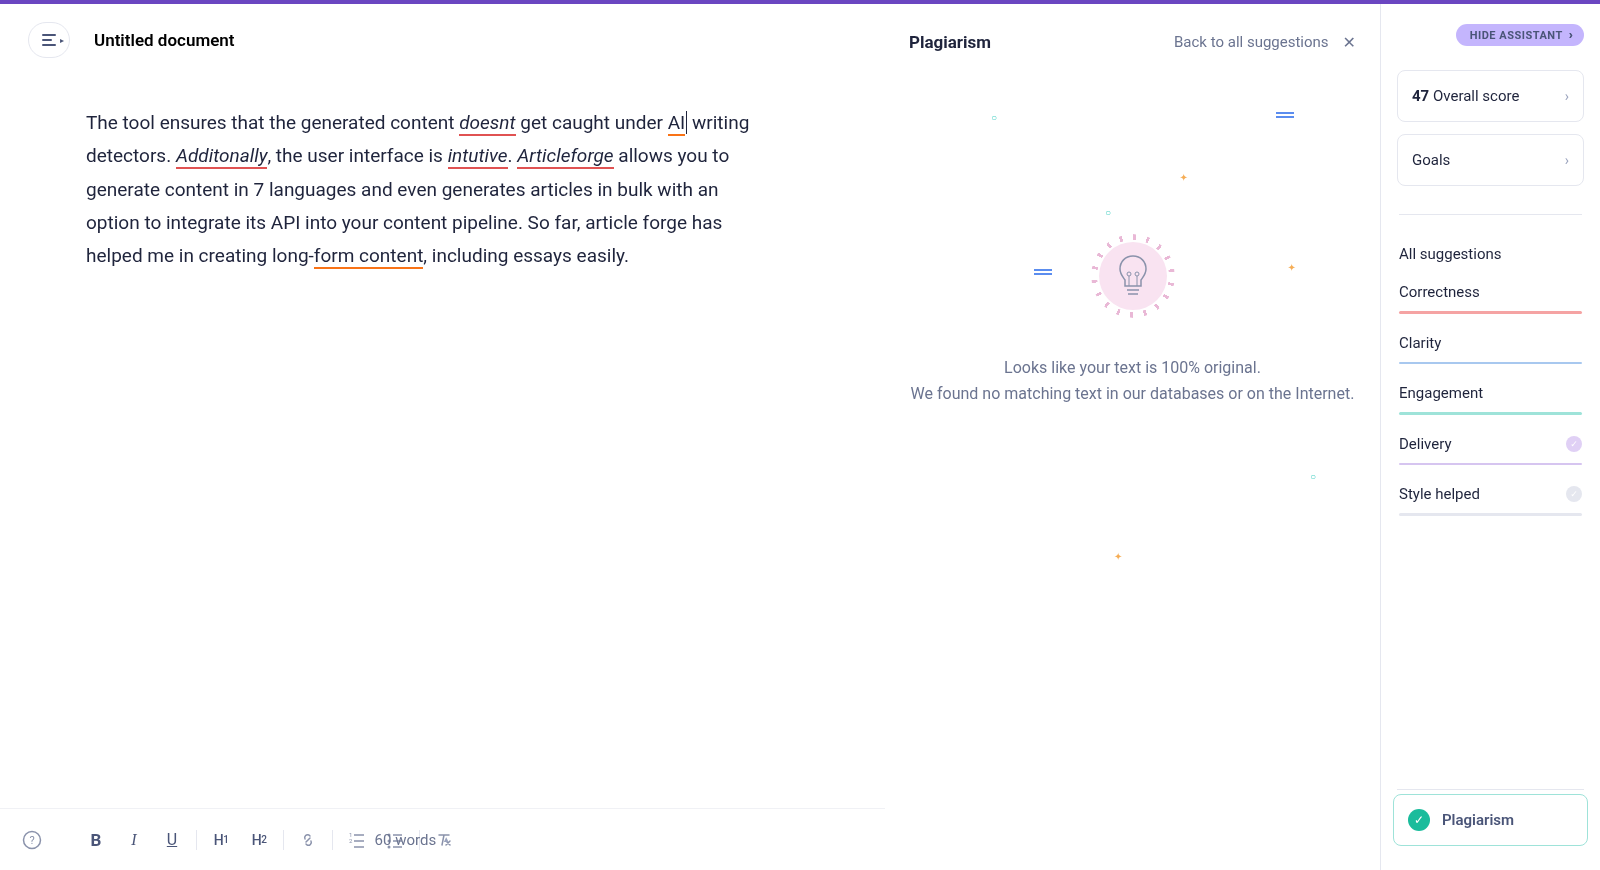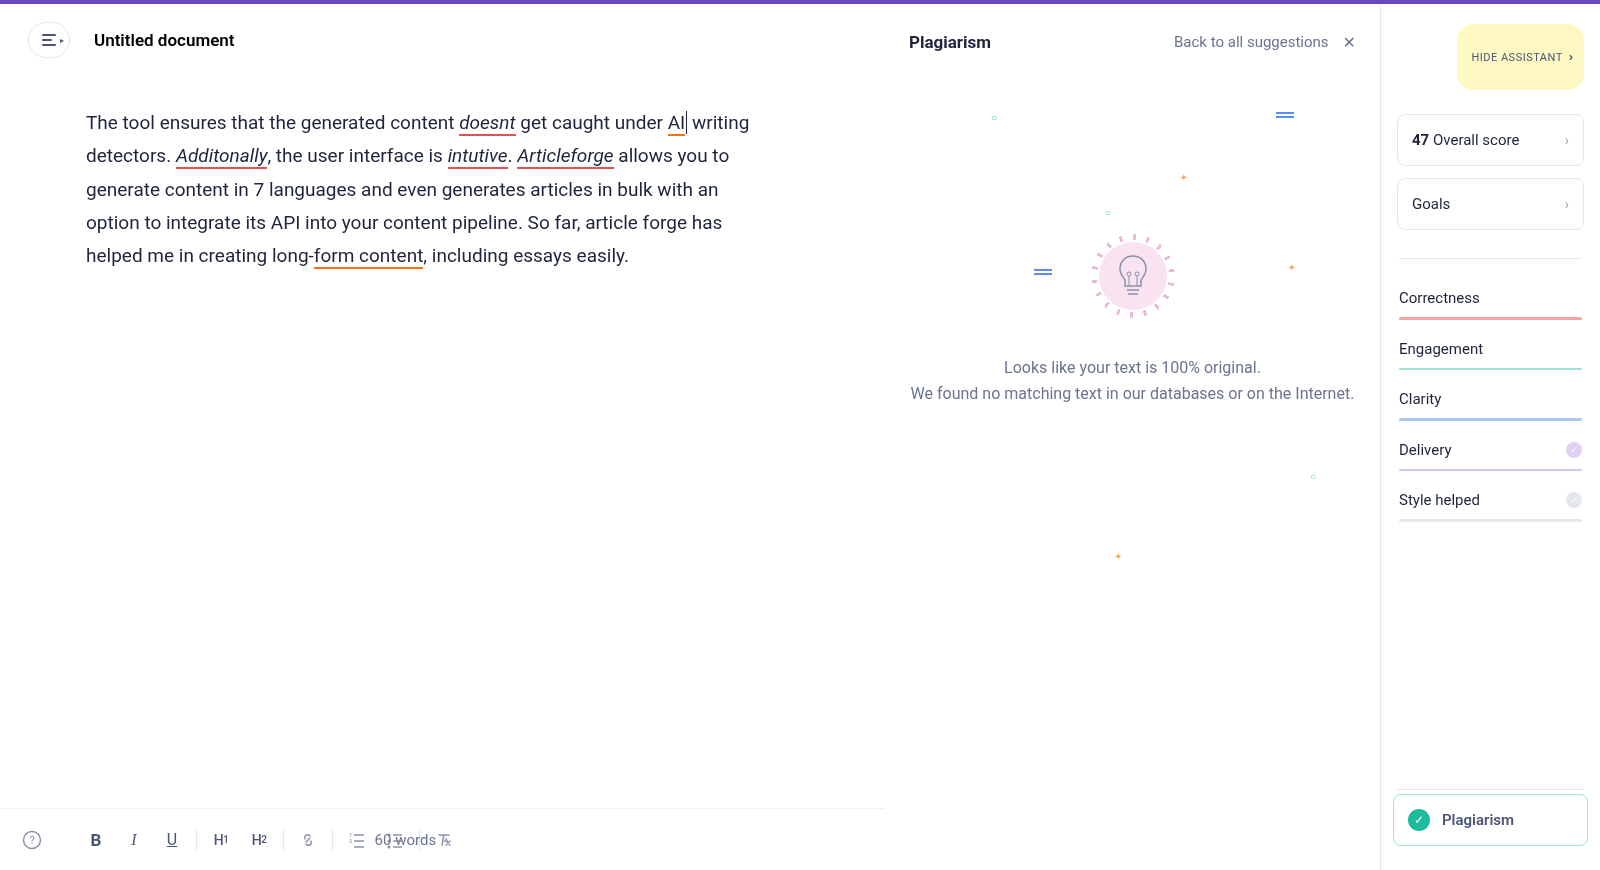--- a/index.html
+++ b/index.html
@@ -48,21 +48,21 @@
 .c5 { top: 180px; right: 60px; color: #f6ad55; }
 .c6 { top: 187px; left: 125px; color: #5b8def; }
 .c7 { bottom: -20px; right: 40px; color: #4fd1c5; }
 .c8 { bottom: -100px; left: 205px; color: #f6ad55; }
 .cline { width: 18px; height: 2px; background: #5b8def; box-shadow: 0 4px 0 #5b8def; }
 .bulb-wrap { width: 68px; height: 68px; border-radius: 50%; background: #f9e3f1; display: flex; align-items: center; justify-content: center; margin-top: 120px; margin-bottom: 45px; position: relative;}
 .bulb-wrap::before { content: ""; position: absolute; inset: -8px; border-radius: 50%; background: repeating-conic-gradient(from 0deg, #e9b8d6 0deg 4deg, transparent 4deg 20deg); -webkit-mask: radial-gradient(circle, transparent 60%, black 61%); mask: radial-gradient(circle, transparent 60%, black 61%);}
 .empty-text { color: #6b7490; font-size: 16px; line-height: 1.65; }
 
 .right-sidebar { width: 220px; border-left: 1px solid #e5e7ef; padding: 20px 16px; display: flex; flex-direction: column; position:relative;}
-.hide-assistant { align-self: flex-end; background: #fef9c3; border-radius: 16px; padding: 26px 14px; font-size: 11px; font-weight: 400; letter-spacing: 0.5px; color: #4a5578; display: flex; align-items: center; gap: 6px; cursor: pointer; margin-bottom: 24px;}
+.hide-assistant { align-self: flex-end; background: #c4b5fd; border-radius: 16px; padding: 4px 14px; font-size: 11px; font-weight: 700; letter-spacing: 0.5px; color: #4a5578; display: flex; align-items: center; gap: 6px; cursor: pointer; margin-bottom: 24px;}
 .hide-assistant .chev { font-size: 12px; letter-spacing: -3px; }
 .card { border: 1px solid #e5e7ef; border-radius: 8px; padding: 16px 14px; display: flex; align-items: center; justify-content: space-between; margin-bottom: 12px; cursor: pointer;}
 .card .label { font-size: 15px; color: #1f243c; }
 .card .score { font-weight: 700; }
 .card .chev-r { color: #9aa3bd; font-size: 14px; }
 .divider { height: 1px; background: #e5e7ef; margin: 16px 2px; }
 .cat-item { padding: 14px 2px 6px; cursor: pointer; }
 .cat-label { font-size: 15px; color: #1f243c; display: flex; align-items: center; justify-content: space-between;}
 .cat-bar { height: 2.5px; margin-top: 10px; border-radius: 2px; }
 .bar-red { background: #f5a3a3; }
@@ -212,30 +212,33 @@
     <div class="card">
       <span class="label"><span class="score">47</span><span> Overall score</span></span>
       <span class="chev-r">›</span>
     </div>
     <div class="card">
       <span class="label">Goals</span>
       <span class="chev-r">›</span>
     </div>
     <div class="divider"></div>
     <div class="cat-item">
+      <div class="cat-label">All suggestions</div>
+    </div>
+    <div class="cat-item">
       <div class="cat-label">Correctness</div>
       <div class="cat-bar bar-red"></div>
     </div>
     <div class="cat-item">
+      <div class="cat-label">Clarity</div>
+      <div class="cat-bar bar-blue"></div>
+    </div>
+    <div class="cat-item">
       <div class="cat-label">Engagement</div>
       <div class="cat-bar bar-teal"></div>
-    </div>
-    <div class="cat-item">
-      <div class="cat-label">Clarity</div>
-      <div class="cat-bar bar-blue"></div>
     </div>
     <div class="cat-item">
       <div class="cat-label">
           <span>Delivery</span>
           <span class="check-badge check-purple">✓</span>
         </div>
       <div class="cat-bar bar-purple"></div>
     </div>
     <div class="cat-item">
       <div class="cat-label">

